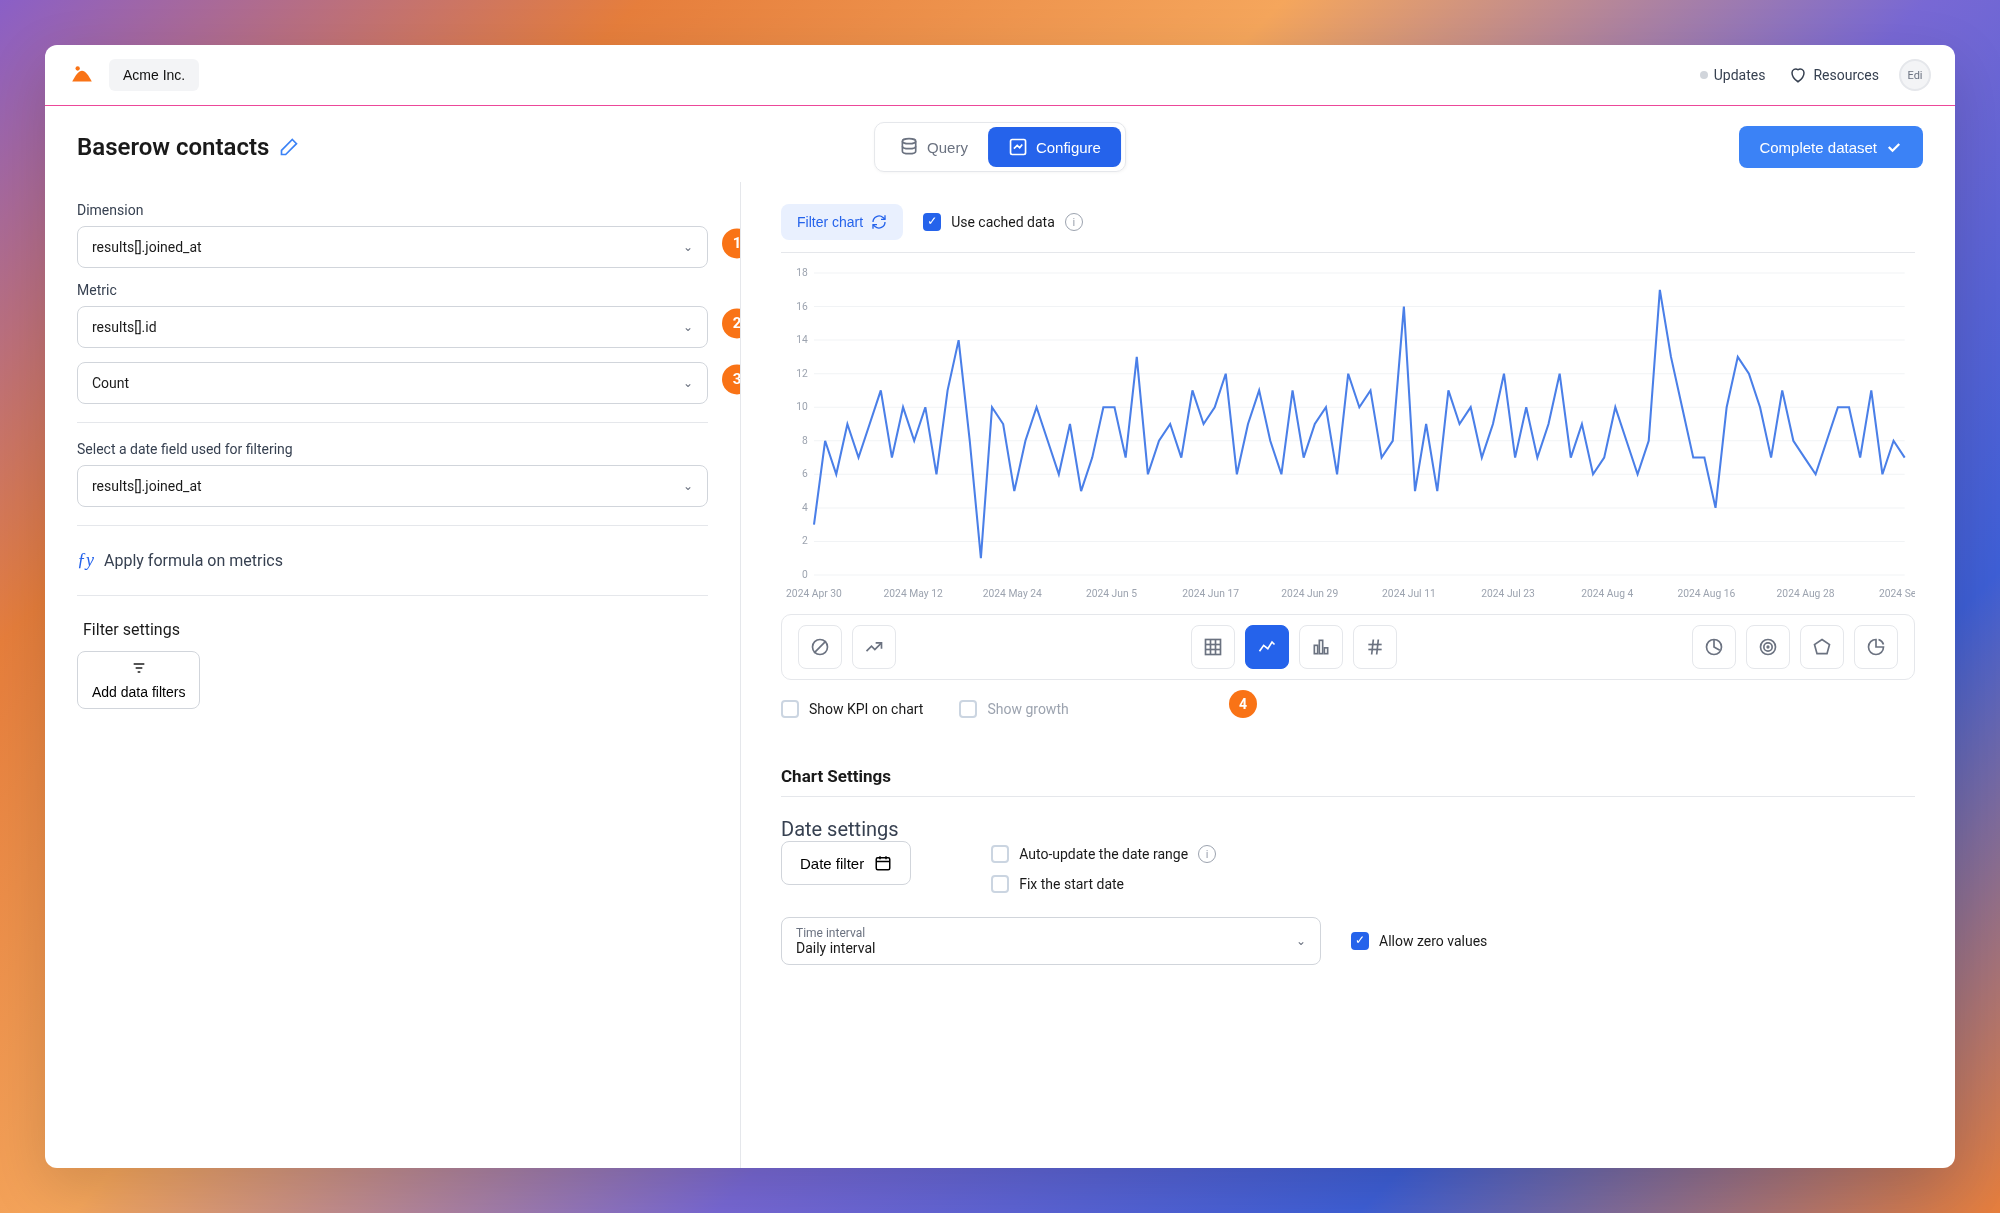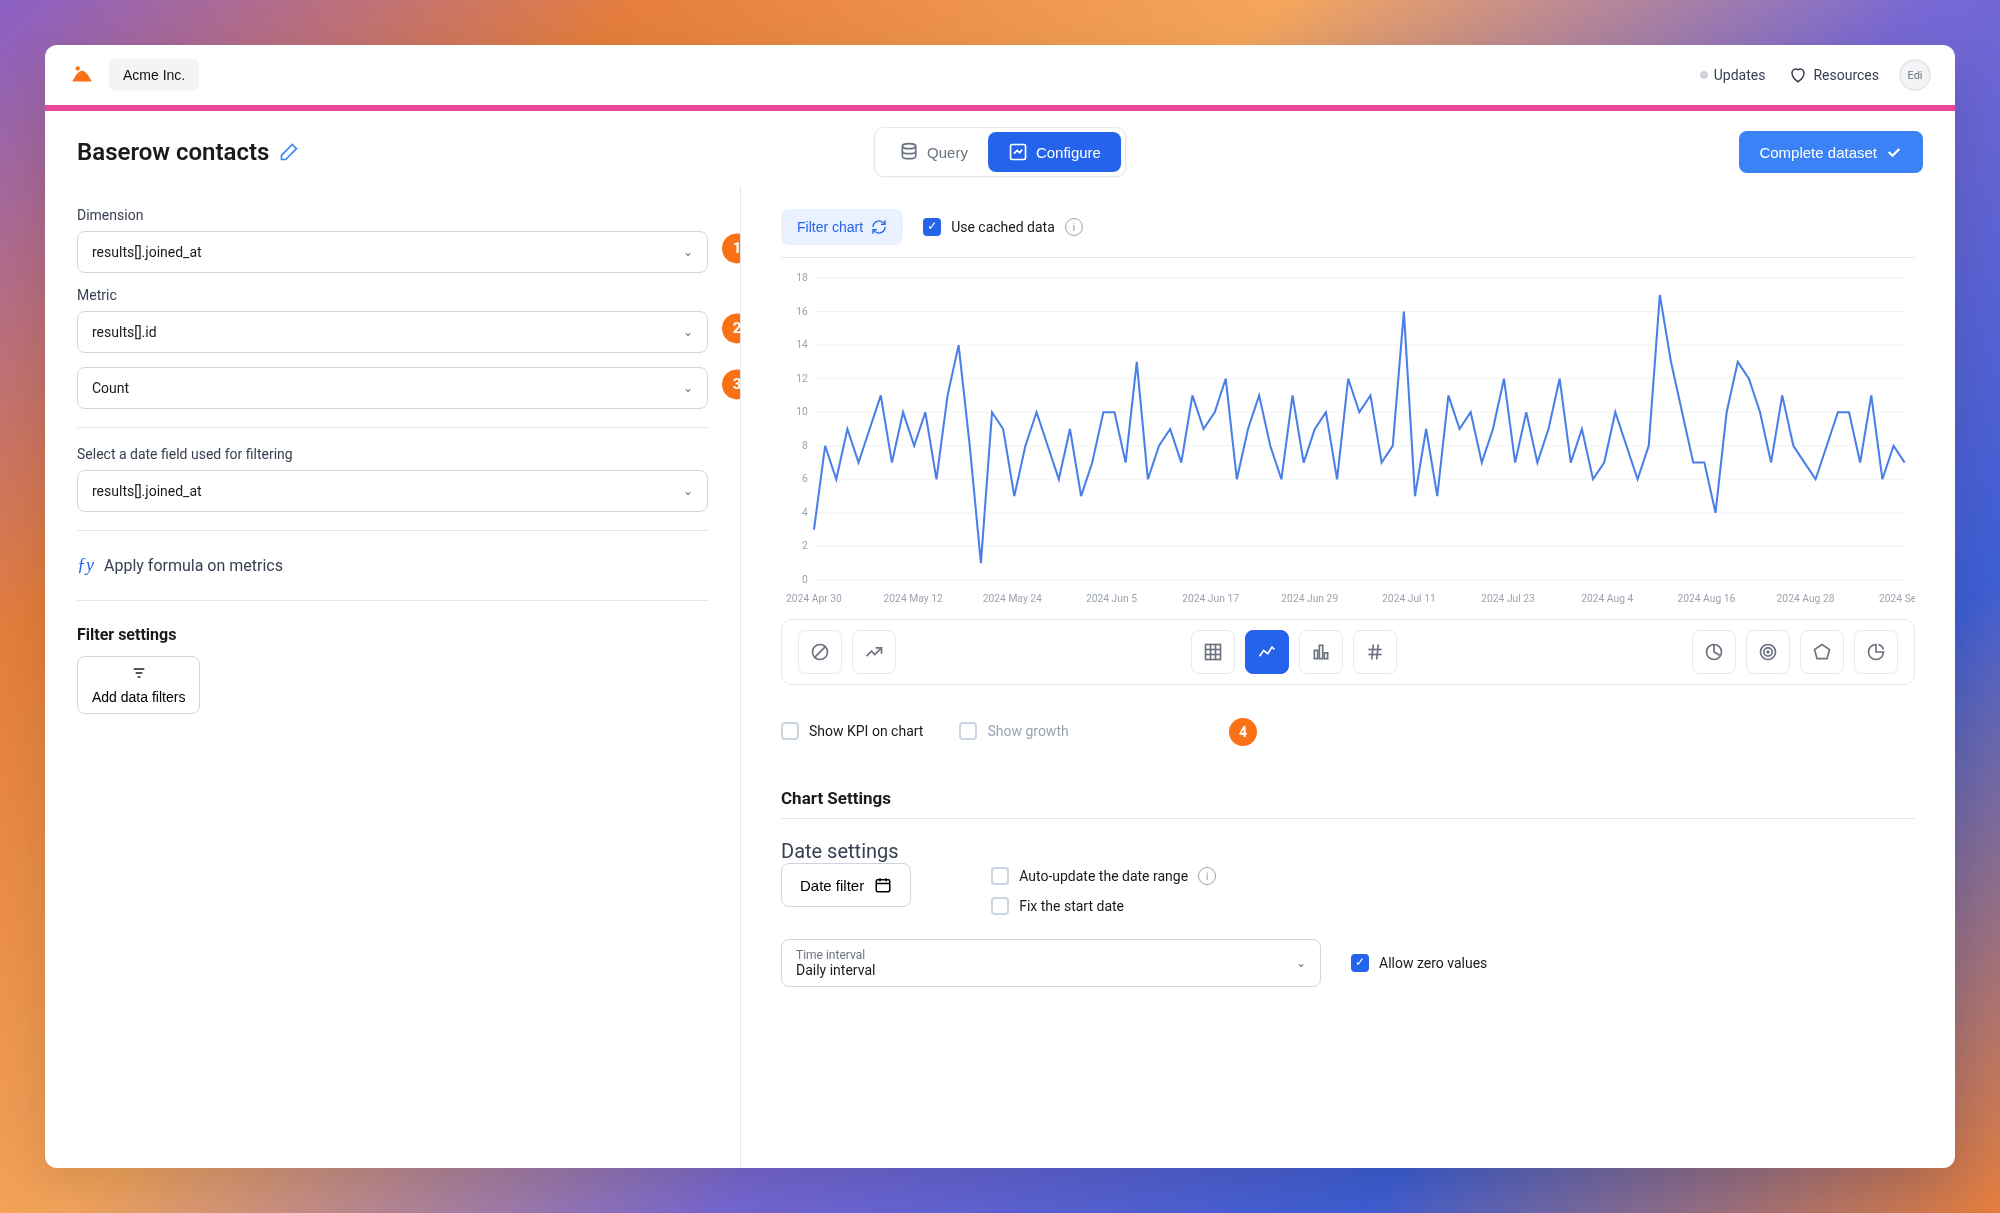--- a/index.html
+++ b/index.html
@@ -19,21 +19,21 @@
   box-shadow: 0 20px 60px rgba(0,0,0,0.15);
   width: 100%;
   height: calc(1213px - 90px);
   display: flex;
   flex-direction: column;
 }
 .topbar {
   display: flex;
   align-items: center;
   padding: 14px 24px;
-  border-bottom: 6px solid #ec4899;
+  border-bottom: 1px solid #ec4899;
 }
 .logo { width: 26px; height: 26px; margin-right: 14px; }
 .workspace-btn {
   background: #f3f4f6;
   border: none;
   border-radius: 6px;
   padding: 8px 14px;
   font-size: 14px;
   color: #111;
   cursor: pointer;
@@ -95,21 +95,21 @@
   width: 30px; height: 30px; border-radius: 50%; background: #f97316;
   color: #fff; font-weight: 700; display: flex; align-items: center; justify-content: center;
   font-size: 15px;
 }
 .section-divider { border: none; border-top: 1px solid #e5e7eb; margin: 18px 0; }
 .formula-link {
   display: flex; align-items: center; gap: 10px; color: #374151;
   font-size: 16px; padding: 6px 0; cursor: pointer;
 }
 .formula-link .fy { color: #2563eb; font-style: italic; font-family: serif; font-size: 18px; }
-.filter-heading { font-size: 16px; font-weight: 700; margin: 24px 0 12px; }
+.filter-heading { font-size: 16px; font-weight: 400; margin: 24px 6px 12px; }
 .add-filter-btn {
   display: inline-flex; align-items: center; gap: 8px;
   border: 1px solid #d1d5db; background: #fff; border-radius: 8px;
   padding: 8px 14px; font-size: 14px; cursor: pointer; flex-direction: column;
 }
 .right-panel { flex: 1; padding: 22px 40px; overflow-y: auto; }
 .chart-toolbar { display: flex; align-items: center; gap: 20px; margin-bottom: 12px; }
 .refresh-btn {
   background: #e9f0fe; color: #2563eb; border: none; border-radius: 8px;
   padding: 10px 16px; display: flex; align-items: center; gap: 8px;
@@ -133,21 +133,21 @@
   width: 44px; height: 44px; border: 1px solid #e5e7eb; border-radius: 8px;
   background: #fff; display: flex; align-items: center; justify-content: center;
   cursor: pointer; color: #6b7280;
 }
 .chart-type-btn.active { background: #2563eb; border-color: #2563eb; color: #fff; }
 .badge-inline {
   width: 28px; height: 28px; border-radius: 50%; background: #f97316; color: #fff;
   display: inline-flex; align-items: center; justify-content: center; font-weight: 700;
   position: absolute; margin-left: 8px; margin-top: -4px;
 }
-.kpi-row { display: flex; gap: 36px; margin-top: 37px; align-items: flex-start; position: relative; }
+.kpi-row { display: flex; gap: 36px; margin-top: 20px; align-items: flex-end; position: relative; }
 .kpi-row .checkbox-row.disabled { color: #9ca3af; }
 .section-title { font-weight: 700; font-size: 17px; margin-top: 48px; margin-bottom: 10px; }
 .section-hr { border: none; border-top: 1px solid #e5e7eb; margin-bottom: 20px; }
 .date-settings-row { display: flex; gap: 80px; align-items: flex-start; }
 .date-filter-btn {
   border: 1px solid #d1d5db; background: #fff; border-radius: 8px;
   padding: 12px 18px; display: inline-flex; align-items: center; gap: 10px;
   cursor: pointer; font-size: 15px;
 }
 .sub-heading { font-size: 20px; color: #374151; margin-bottom: 0; }

